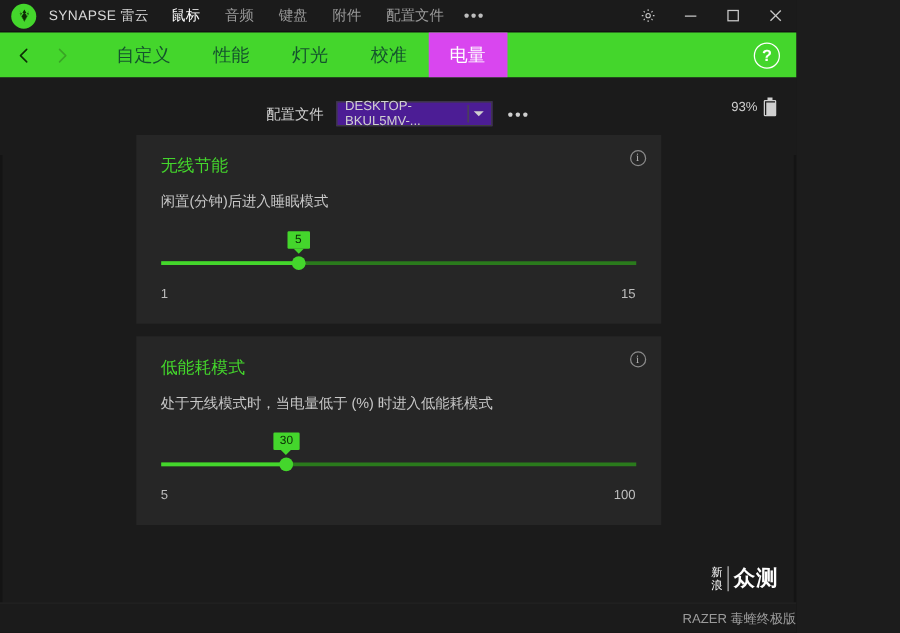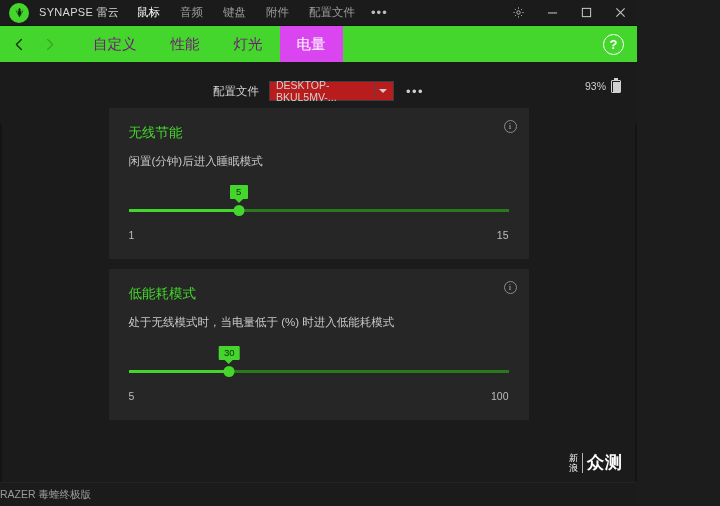--- a/index.html
+++ b/index.html
@@ -66,21 +66,21 @@
   .nav-arrow {
     width: 26px; height: 36px;
     display: flex; align-items: center; justify-content: center;
   }
   .nav-arrow svg { display: block; }
   .arrow-dim { opacity: .45; }
   .tabs { display: flex; align-items: stretch; margin-left: 14px; }
   .tab {
     padding: 0 17px;
     display: flex; align-items: center; justify-content: center;
-    color: #701a75; font-size: 14.5px; white-space: nowrap;
+    color: #14532d; font-size: 14.5px; white-space: nowrap;
   }
   .tab.active {
     background: #d946ef;
     color: #ffffff;
   }
   .tabbar-spacer { flex: 1 1 auto; }
   .help-btn {
     width: 21px; height: 21px; border-radius: 50%;
     border: 1.6px solid #ffffff; color: #ffffff;
     font-size: 13px; font-weight: bold;
@@ -102,21 +102,21 @@
     justify-content: center;
     position: relative;
     height: 44px;
     flex: 0 0 44px;
   }
   .profile-label {
     color: #cfcfcf; font-size: 11.5px; margin-right: 10px;
   }
   .profile-select {
     width: 125px; height: 20px;
-    background: #b91c1c;
+    background: #4c1d95;
     border: 1px solid #3d3d3d;
     display: flex; align-items: center;
     padding: 0 6px;
     color: #d0d0d0; font-size: 10.5px;
     position: relative;
   }
   .profile-select .caret {
     position: absolute; right: 6px; top: 50%;
     transform: translateY(-50%);
     width: 0; height: 0;
@@ -212,21 +212,21 @@
     display: flex; justify-content: space-between;
     color: #bdbdbd; font-size: 10.5px;
     margin-top: 2px;
   }
 
   
   .footer {
     position: absolute; left: 0; right: 0; bottom: 0;
     height: 24px;
     background: #1b1b1b;
-    display: flex; align-items: center; justify-content: flex-start;
+    display: flex; align-items: center; justify-content: flex-end;
     color: #9b9b9b; font-size: 10.5px;
     border-top: 1px solid #232323;
   }
 
   
   .watermark {
     position: absolute; right: 14px; bottom: 32px;
     display: flex; align-items: center; gap: 4px;
     color: #ffffff;
   }
@@ -309,20 +309,21 @@
       <div class="nav-arrow arrow-dim">
         <svg width="15" height="15" viewBox="0 0 24 24" fill="none" stroke="#2c6a1c" stroke-width="2" stroke-linecap="round" stroke-linejoin="round">
           <polyline points="9,4 17,12 9,20"></polyline>
         </svg>
       </div>
     </div>
     <div class="tabs">
       <div class="tab">自定义</div>
       <div class="tab">性能</div>
       <div class="tab">灯光</div>
+      <div class="tab">校准</div>
       <div class="tab active">电量</div>
     </div>
     <div class="tabbar-spacer"></div>
     <div class="help-btn">?</div>
   </div>
 
   <div class="body">
     <div class="gutter-l"></div>
     <div class="gutter-r"></div>
 

